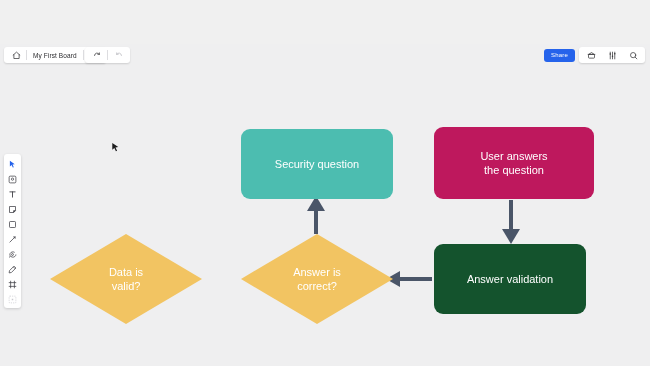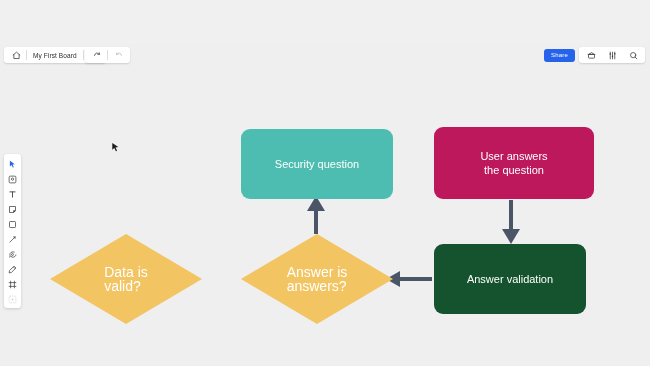--- a/index.html
+++ b/index.html
@@ -133,22 +133,23 @@
   }
   .rect {
     border-radius: 9px;
   }
   .diamond-label {
     position: absolute;
     inset: 0;
     display: flex;
     align-items: center;
     justify-content: center;
+    text-align: center;
     color: #ffffff;
-    font-size: 14px;
+    font-size: 11px;
     line-height: 14px;
   }
 
   
   .bottom-left {
     position: absolute;
     left: 4px; bottom: 4px;
     width: 15px; height: 15px;
     background: #ffffff;
     border-radius: 3px;
@@ -211,21 +212,21 @@
       <span style="white-space:pre-line;">User answers
 the question</span>
     </div>
 
     <div class="node rect" style="left:434px; top:200px; width:152px; height:70px; background:#14532d;">
       <span>Answer validation</span>
     </div>
 
     <div class="diamond-label" style="left:241px; top:190px; width:152px; height:90px; position:absolute;">
       <span style="white-space:pre-line;">Answer is
-answers?</span>
+correct?</span>
     </div>
 
     <div class="diamond-label" style="left:50px; top:190px; width:152px; height:90px; position:absolute;">
       <span style="white-space:pre-line;">Data is
 valid?</span>
     </div>
   </div>
 
   <div class="topbar">
 

